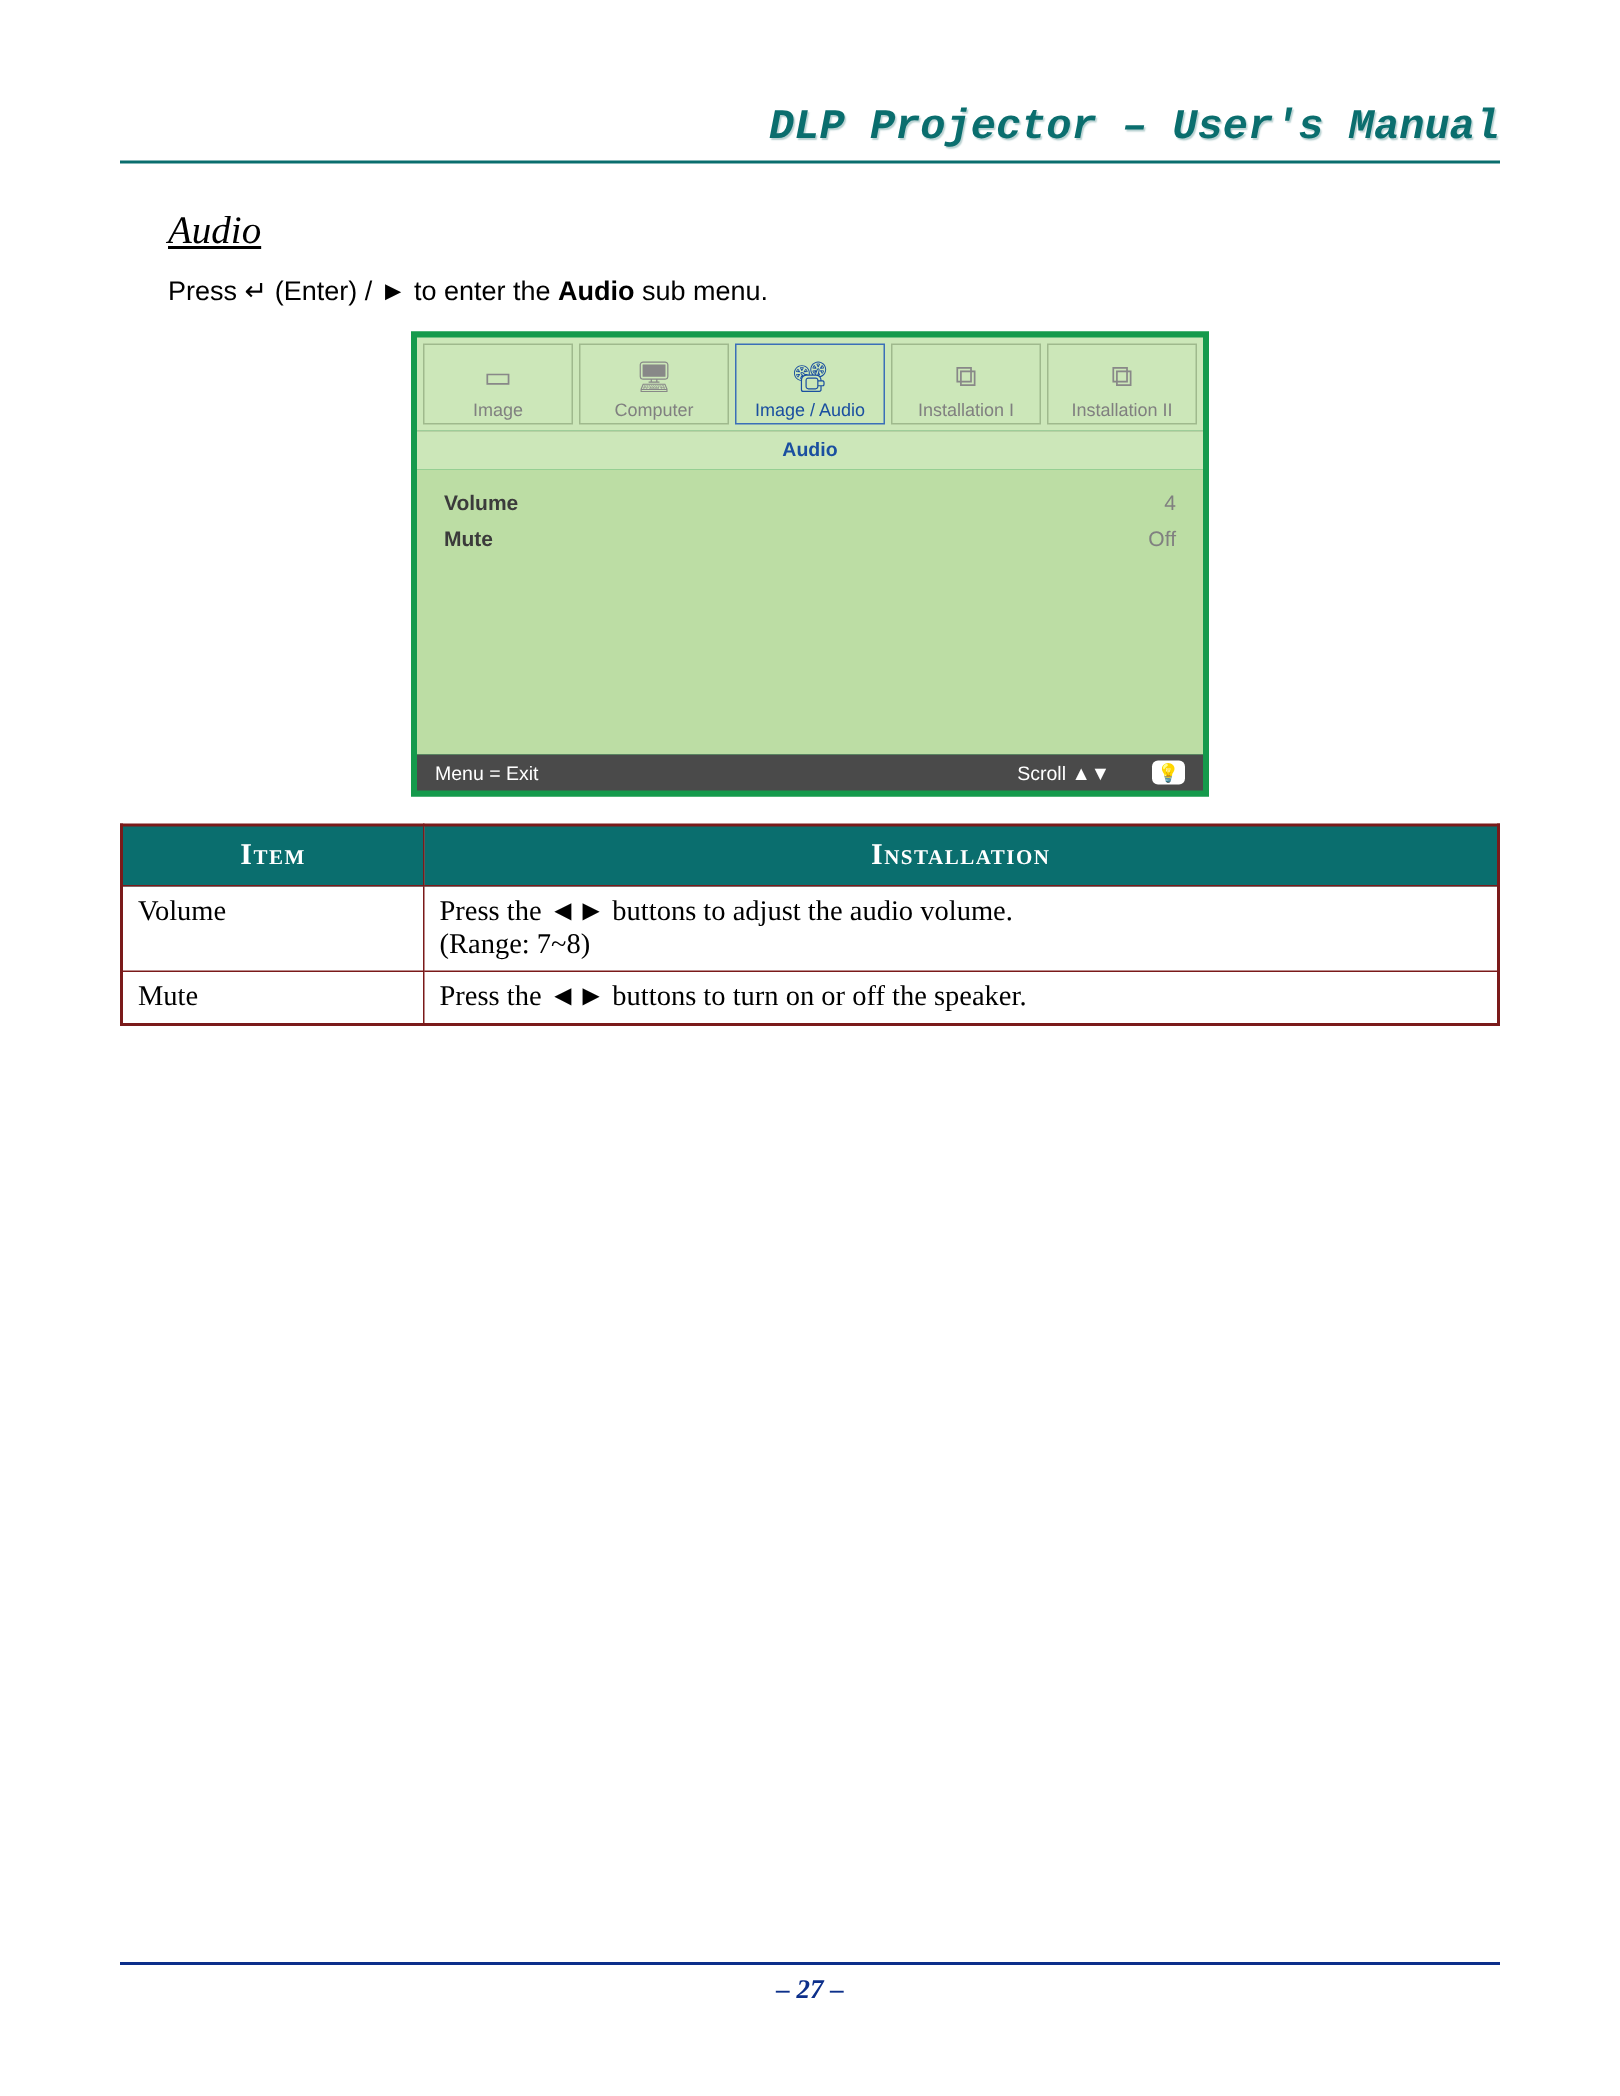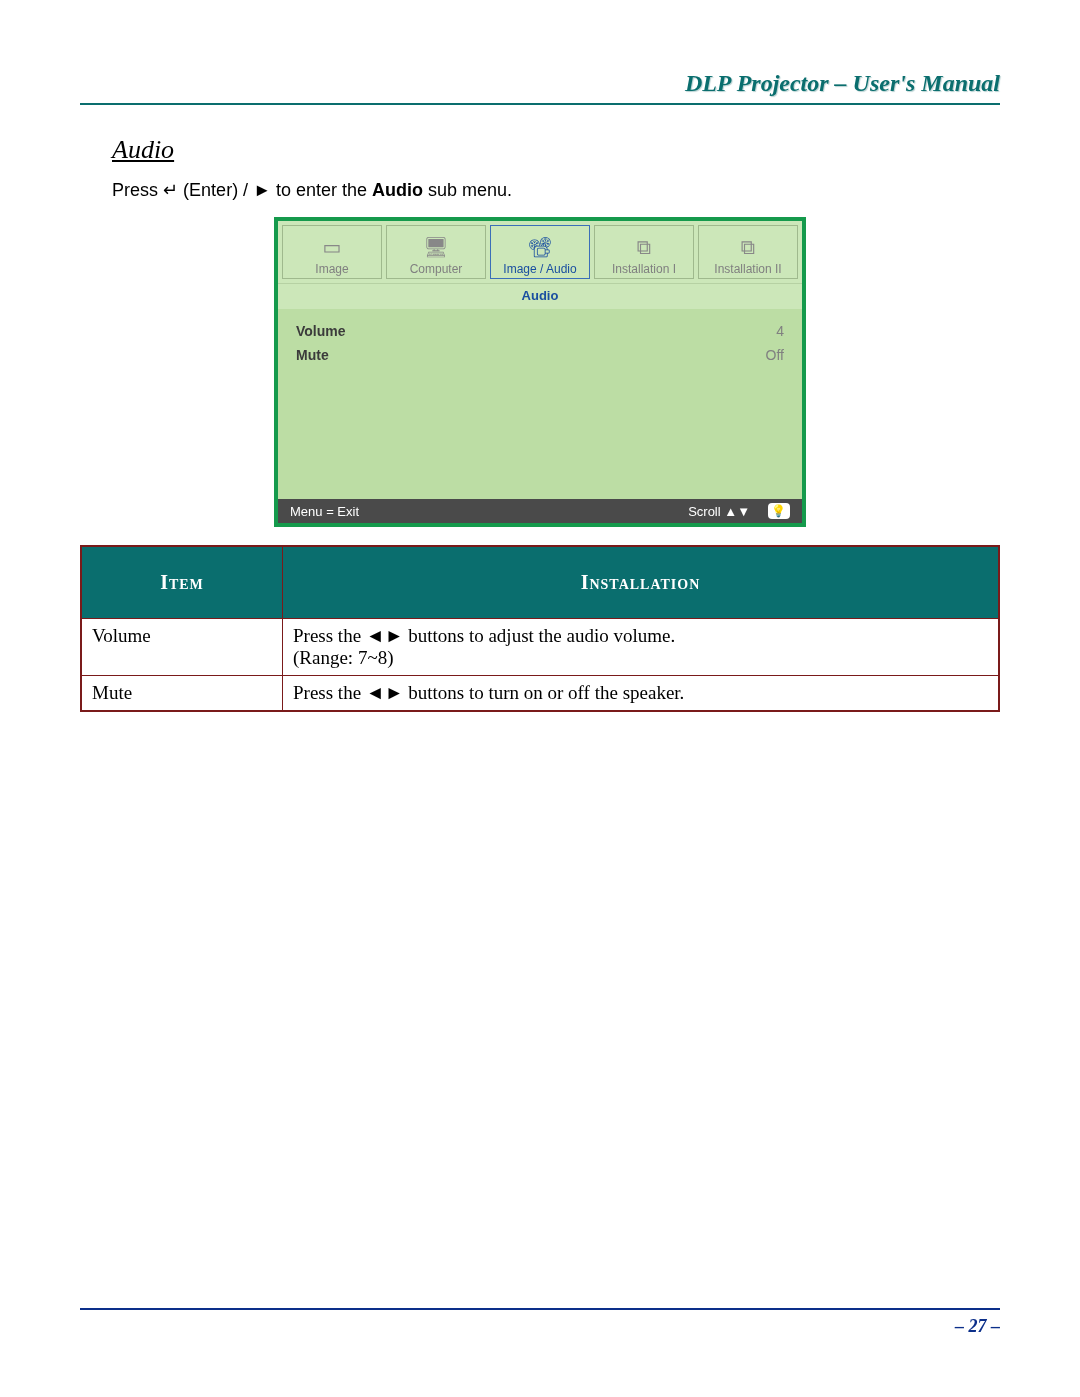--- a/index.html
+++ b/index.html
@@ -10,24 +10,24 @@
   }
   .page {
     width: 1080px;
     height: 1397px;
     position: relative;
     box-sizing: border-box;
     padding: 70px 80px 50px 80px;
   }
   .header-title {
     text-align: right;
-    font-family: Liberation Serif, serif;
+    font-family: Liberation Mono, monospace;
     font-style: italic;
     font-weight: bold;
-    font-size: 24px;
+    font-size: 28px;
     color: #0a6e6e;
     text-shadow: 1px 1px 1px #b7d0d0;
     margin-bottom: 6px;
   }
   .hr-top {
     border: none;
     border-top: 2px solid #0a6e6e;
     margin: 0 0 30px 0;
   }
   .section-heading {
@@ -112,21 +112,21 @@
     color: #fff;
     display: flex;
     justify-content: space-between;
     align-items: center;
     font-size: 13px;
     padding: 4px 12px;
   }
   .osd-footer .right {
     display: flex;
     align-items: center;
-    gap: 18px;
+    gap: 28px;
   }
   .bulb {
     display: inline-block;
     width: 22px;
     height: 16px;
     background: #fff;
     border-radius: 4px;
     color: #555;
     text-align: center;
     line-height: 16px;
@@ -140,37 +140,37 @@
     margin-top: 4px;
   }
   .desc-table th {
     background: #0a6e6e;
     color: #fff;
     font-variant: small-caps;
     letter-spacing: 1px;
     font-family: "Times New Roman", Times, serif;
     font-weight: bold;
     font-size: 20px;
-    padding: 24px 6px;
+    padding: 8px 6px;
     border: 1px solid #7a1a1a;
   }
   .desc-table td {
     border: 1px solid #7a1a1a;
     padding: 6px 10px;
     font-family: "Times New Roman", Times, serif;
     font-size: 19px;
     vertical-align: top;
   }
   .desc-table td.item { width: 180px; }
   .footer-line {
     position: absolute;
     left: 80px;
     right: 80px;
     bottom: 60px;
-    text-align: right;
+    text-align: center;
   }
   .hr-bottom {
     border: none;
     border-top: 2px solid #0c2f8a;
     margin: 0 0 6px 0;
   }
   .page-num {
     font-family: "Times New Roman", Times, serif;
     font-style: italic;
     font-weight: bold;

